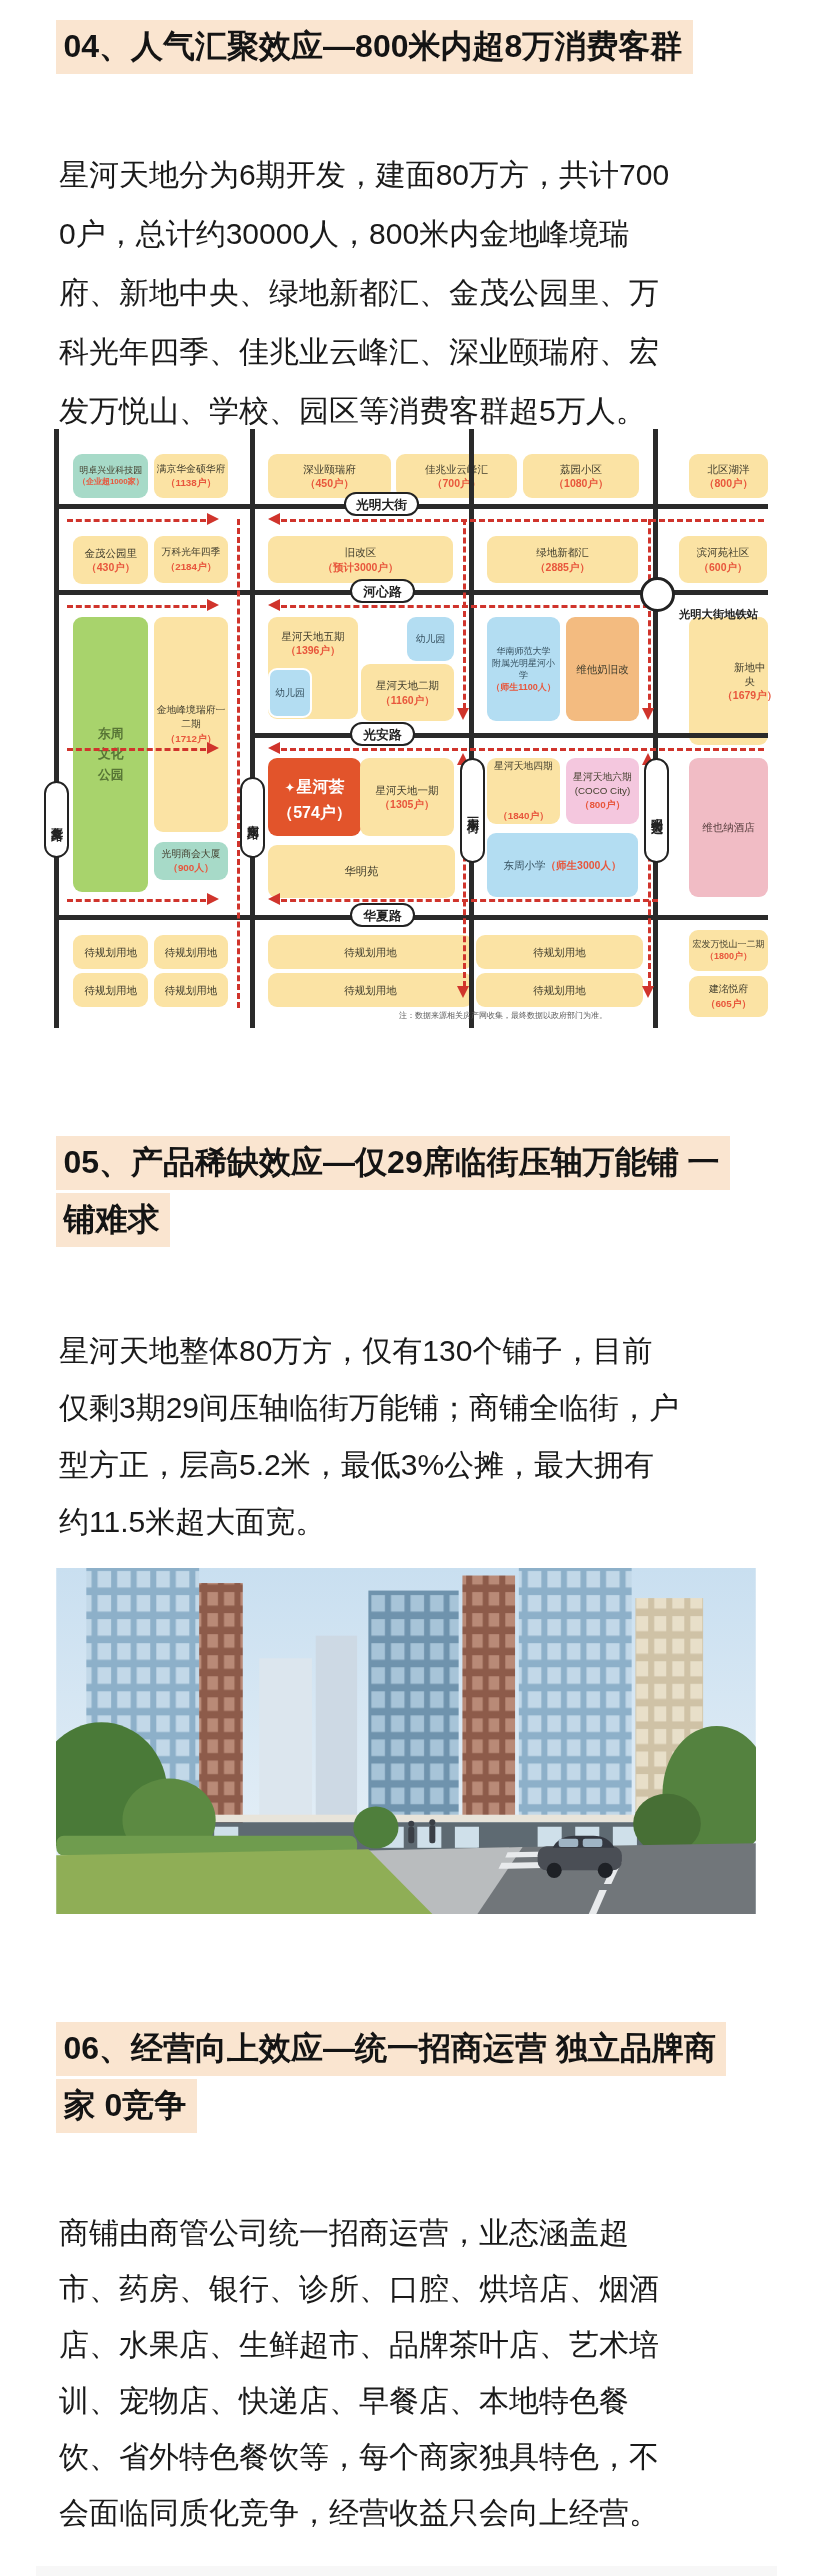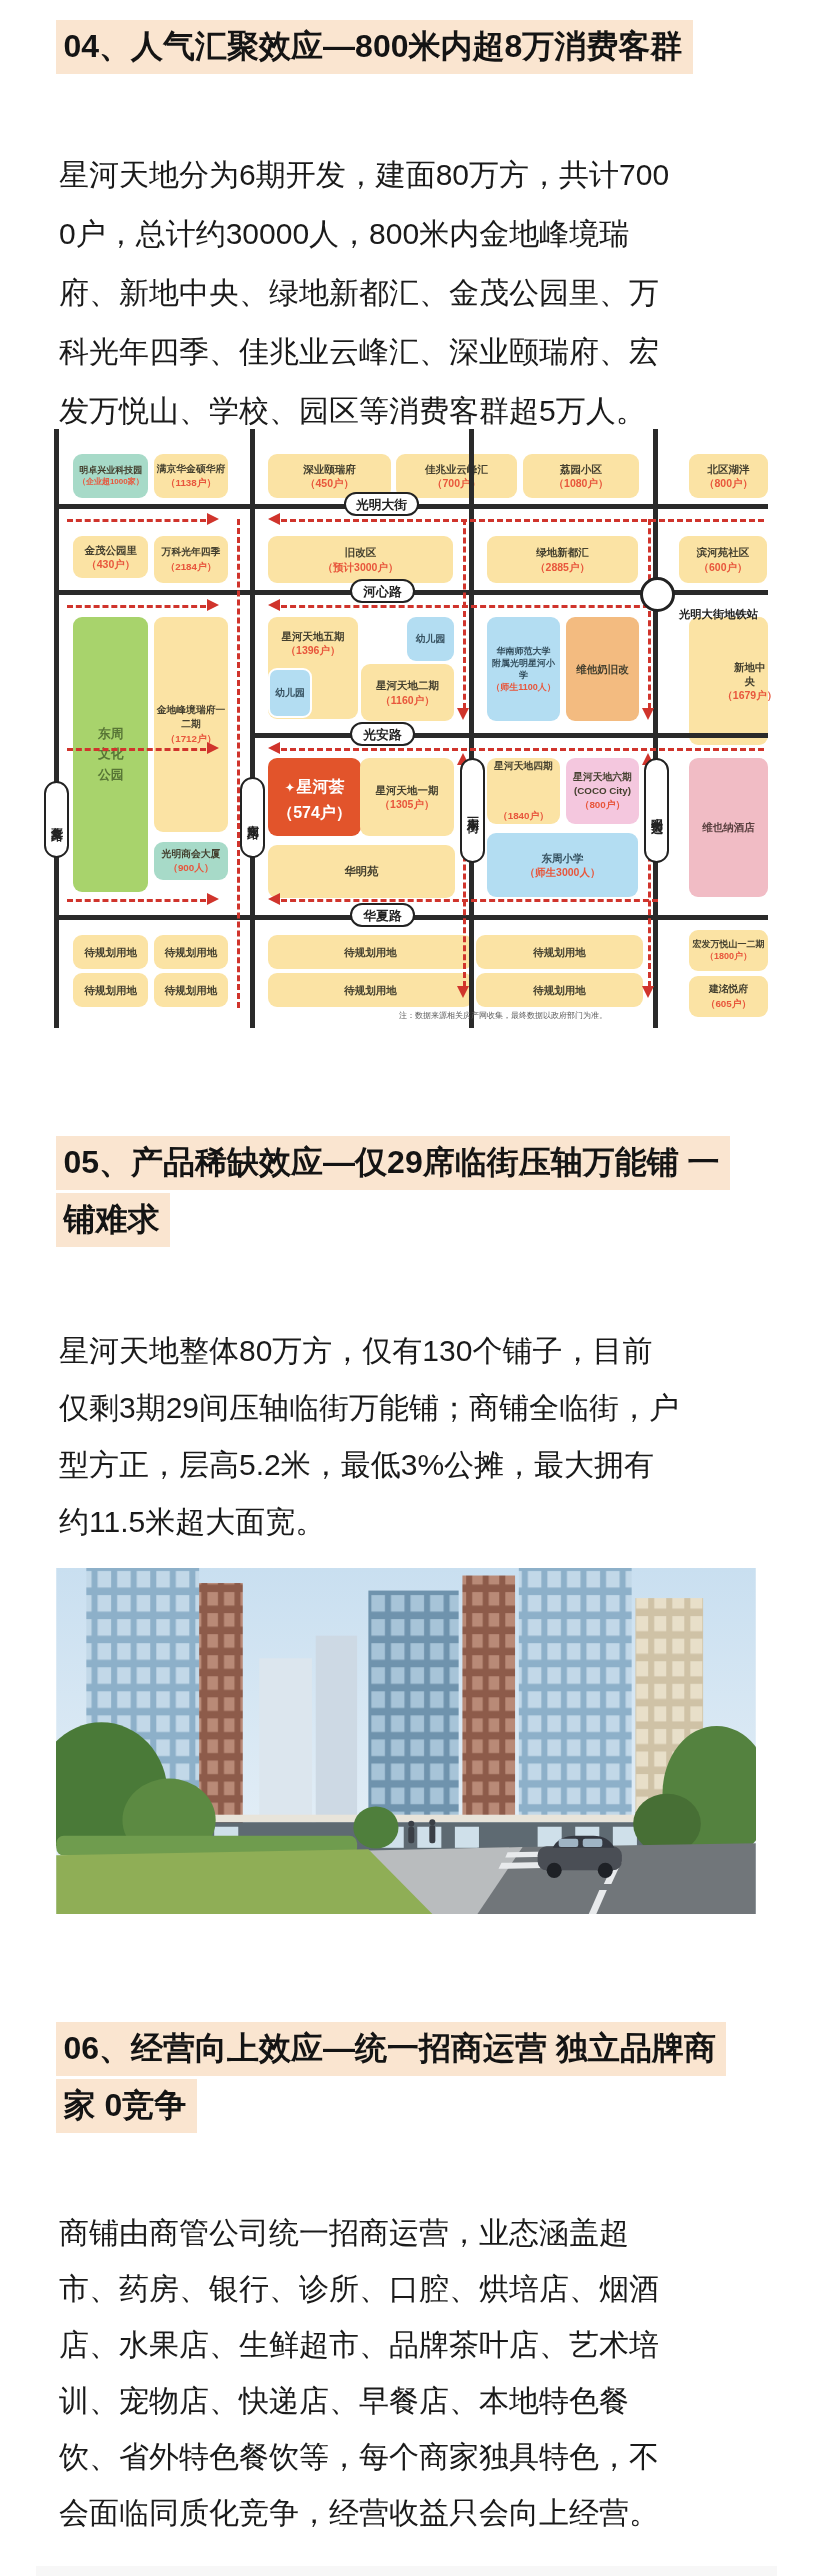--- a/index.html
+++ b/index.html
@@ -23,34 +23,34 @@
   .dashH{position:absolute;border-top:3px dashed #d0342c;z-index:3;}
   .dashV{position:absolute;border-left:3px dashed #d0342c;z-index:3;}
   .arr{position:absolute;width:0;height:0;z-index:3;}
   .arrR{border-top:6px solid transparent;border-bottom:6px solid transparent;border-left:12.8px solid #d0342c;}
   .arrL{border-top:6px solid transparent;border-bottom:6px solid transparent;border-right:12.8px solid #d0342c;}
   .arrU{border-left:6px solid transparent;border-right:6px solid transparent;border-bottom:12.8px solid #d0342c;}
   .arrD{border-left:6px solid transparent;border-right:6px solid transparent;border-top:12.8px solid #d0342c;}
 
   .blk{position:absolute;border-radius:9px;display:flex;flex-direction:column;align-items:center;
        justify-content:center;text-align:center;z-index:1;box-sizing:border-box;padding:1.5px;}
-  .bname{font-size:10.5px;font-weight:bold;color:#44402f;line-height:14.3px;}
+  .bname{font-size:10.5px;font-weight:normal;color:#44402f;line-height:14.3px;}
   .bnum{font-size:10.5px;font-weight:bold;color:#e8563c;line-height:14.3px;white-space:nowrap;}
   .yellow{background:#fbe3a4;}
   .teal{background:#a7dac8;}
   .blue{background:#b3ddf2;}
   .blue .bname{color:#35505f;}
   .pink{background:#f4c7de;}
   .salmon{background:#f1bcc5;}
   .salmon .bname{color:#5a4040;}
   .orangeb{background:#f3bb80;}
   .redb{background:#e2542b;}
   .redb .bname,.redb .bnum{color:#ffffff;}
   .greenb{background:#a8d36c;}
-  .rowblk{flex-direction:column;gap:0;}
+  .rowblk{flex-direction:row;gap:0;}
   .f13 .bname{font-size:9.8px;}
   .f13 .bnum{font-size:9.8px;}
   .f12 .bname{font-size:9px;line-height:12px;}
   .f12 .bnum{font-size:9px;line-height:12.8px;}
   .nowrap .bnum,.nowrap .bname{white-space:nowrap;}
 
   .pillH{position:absolute;background:#fff;border:2.3px solid #222;border-radius:15px;font-weight:bold;
          font-size:12.8px;color:#222;text-align:center;height:24px;line-height:21px;z-index:5;box-sizing:border-box;}
   .pillV{position:absolute;background:#fff;border:2.3px solid #222;border-radius:13.6px;z-index:5;width:25px;
          writing-mode:vertical-rl;text-orientation:upright;font-weight:bold;font-size:12px;color:#222;
@@ -145,21 +145,21 @@
     </div>
     <div class="blk yellow" style="left:467px;top:25px;width:116px;height:44px;">
       <div class="bname">荔园小区</div>
       <div class="bnum">（1080户）</div>
     </div>
     <div class="blk yellow" style="left:633px;top:25px;width:79px;height:44px;">
       <div class="bname">北区湖泮</div>
       <div class="bnum">（800户）</div>
     </div>
 
-    <div class="blk yellow" style="left:17.3px;top:107px;width:75px;height:42px;">
+    <div class="blk yellow" style="left:17.3px;top:107px;width:75px;height:48px;">
       <div class="bname">金茂公园里</div>
       <div class="bnum">（430户）</div>
     </div>
     <div class="blk yellow f13" style="left:98px;top:107px;width:74px;height:47px;">
       <div class="bname">万科光年四季</div>
       <div class="bnum">（2184户）</div>
     </div>
     <div class="blk yellow" style="left:212px;top:107px;width:185px;height:47px;">
       <div class="bname">旧改区</div>
       <div class="bnum">（预计3000户）</div>

